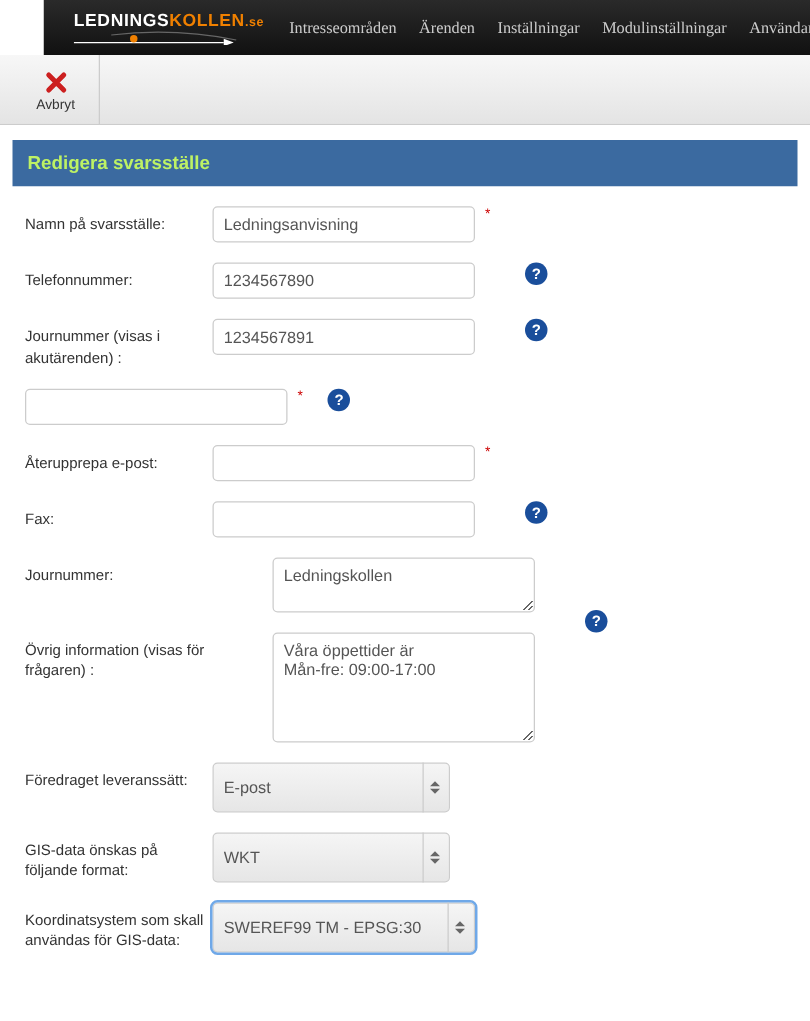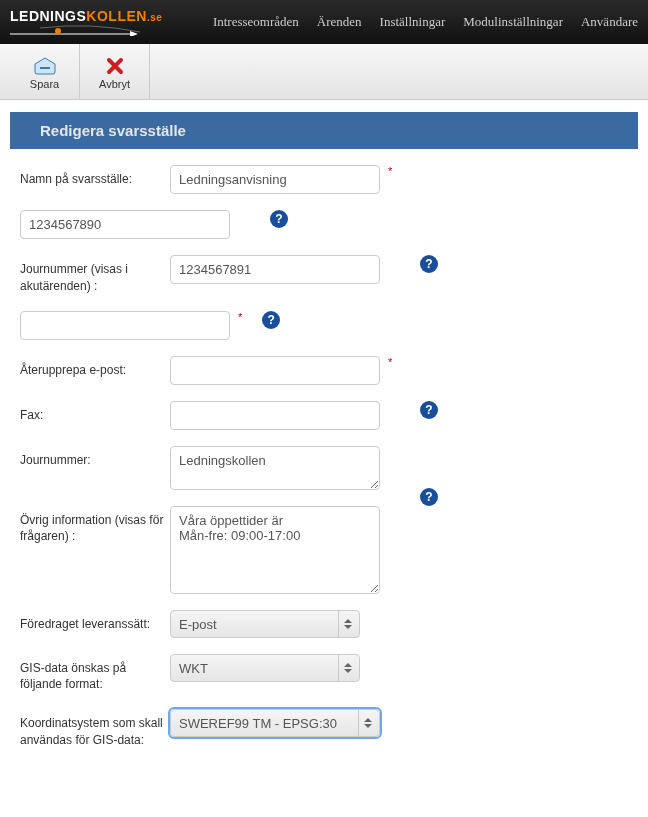--- a/index.html
+++ b/index.html
@@ -9,21 +9,22 @@
     color: #333;
     background: #fff;
     width: 648px;
   }
   
   .topnav {
     background: linear-gradient(#2a2a2a, #111);
     height: 44px;
     display: flex;
     align-items: center;
-    padding: 0 10px;
+    padding: 0 24px;
+    margin-left: 35px;
   }
   .logo {
     display: flex;
     align-items: center;
     gap: 4px;
     margin-right: 20px;
   }
   .logo-text {
     font-weight: bold;
     font-size: 14px;
@@ -65,24 +66,24 @@
   }
   .tool-btn .icon {
     height: 24px;
     display: flex;
     align-items: center;
     justify-content: center;
   }
   
   .titlebar {
     background: #3b6aa0;
-    color: #e5e5e5;
+    color: #bef264;
     font-weight: bold;
     font-size: 15px;
-    padding: 10px 30px;
+    padding: 10px 12px;
     margin: 12px 10px 0 10px;
   }
   
   .form {
     padding: 16px 20px;
   }
   .row {
     display: flex;
     align-items: flex-start;
     margin-bottom: 16px;
@@ -106,26 +107,27 @@
     padding: 6px 8px;
     font-size: 13px;
     color: #555;
     font-family: inherit;
     width: 210px;
     background: #fff;
   }
   textarea {
     resize: both;
     min-height: 40px;
+    margin-left: 48px;
   }
   textarea.big { height: 88px; }
   select {
     background: linear-gradient(#f5f5f5, #e6e6e6);
     color: #555;
-    height: 28px;
+    height: 40px;
     appearance: none;
     -webkit-appearance: none;
     position: relative;
   }
   .select-wrap {
     position: relative;
     display: inline-block;
   }
   .select-wrap::after {
     content: "";
@@ -206,29 +208,20 @@
     <span class="nav-item">Ärenden</span>
     <span class="nav-item">Inställningar</span>
     <span class="nav-item">Modulinställningar</span>
     <span class="nav-item">Användare</span>
   </div>
 </div>
 
 <div class="toolbar">
   <div class="tool-btn">
     <span class="icon">
-      <svg width="24" height="20" viewBox="0 0 24 20">
-        <path d="M2 8 L12 2 L22 8 L22 16 Q22 18 20 18 L4 18 Q2 18 2 16 Z" fill="#cfe5f5" stroke="#3a7bb5" stroke-width="1"></path>
-        <rect x="7" y="11" width="10" height="2" fill="#3a7bb5"></rect>
-      </svg>
-    </span>
-    <span>Spara</span>
-  </div>
-  <div class="tool-btn">
-    <span class="icon">
       <svg width="20" height="20" viewBox="0 0 20 20">
         <path d="M4 4 L16 16 M16 4 L4 16" stroke="#cc2020" stroke-width="4" stroke-linecap="round"></path>
       </svg>
     </span>
     <span>Avbryt</span>
   </div>
 </div>
 
 <div class="titlebar">Redigera svarsställe</div>
 
@@ -236,20 +229,21 @@
 
   <div class="row">
     <div class="label">Namn på svarsställe:</div>
     <div class="field">
       <input type="text" value="Ledningsanvisning" style="">
       <span class="req">*</span>
     </div>
   </div>
 
   <div class="row">
+    <div class="label">Telefonnummer:</div>
     <div class="field">
       <input type="text" value="1234567890" style="">
       <span class="help spacer-help">?</span>
     </div>
   </div>
 
   <div class="row">
     <div class="label">Journummer (visas i akutärenden) :</div>
     <div class="field">
       <input type="text" value="1234567891" style="">

